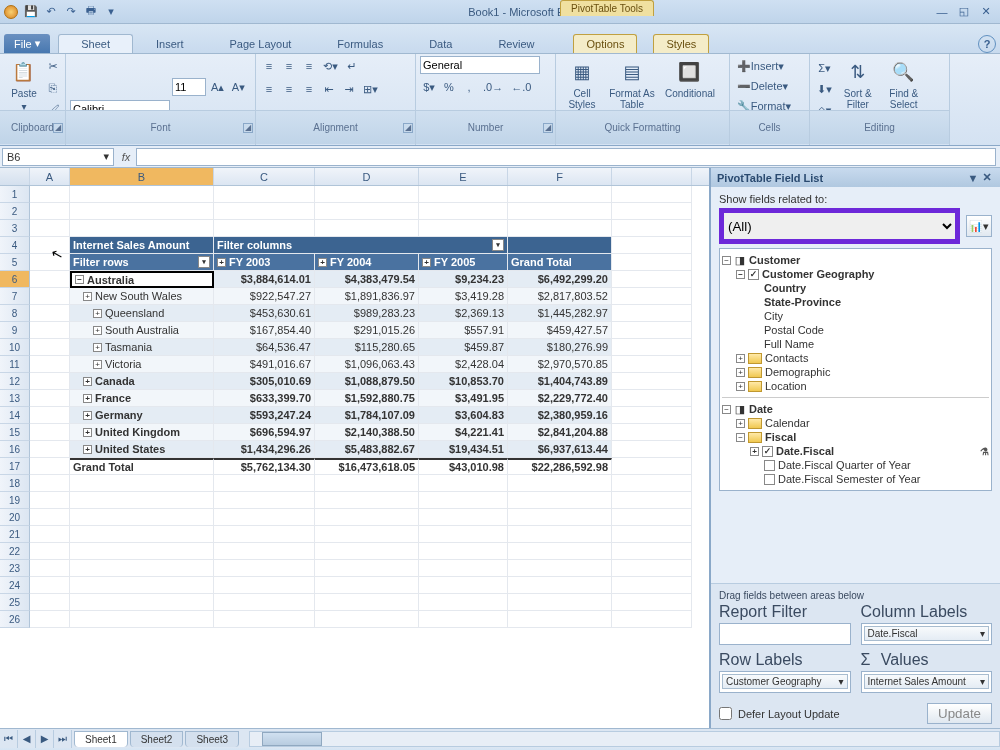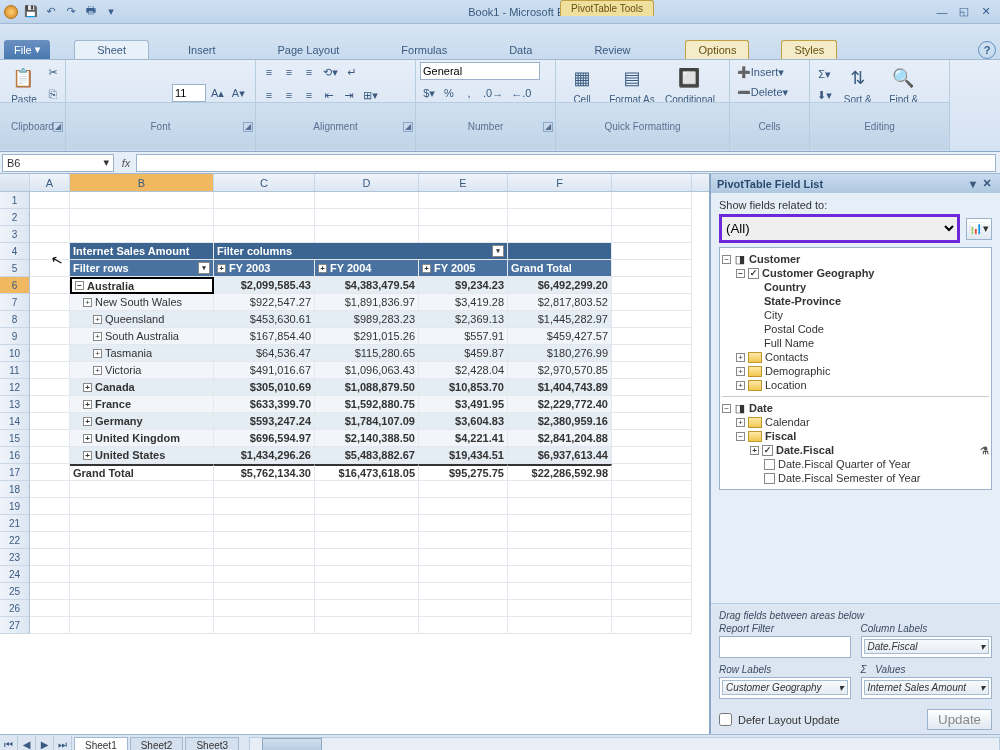--- a/index.html
+++ b/index.html
@@ -10,31 +10,31 @@
 .office-btn { width: 14px; height: 14px; border-radius: 50%; background: radial-gradient(#f8d070,#d88020); margin-right: 4px; border:1px solid #b07010;}
 .titlebar .qat { display: flex; gap: 2px; align-items:center;}
 .titlebar .qat span { width:16px; height:16px; display:inline-flex; align-items:center; justify-content:center; color:#3a6090;}
 .titlebar .title { flex:1; text-align:center; font-size:11px; color:#3a5a80;}
 .titlebar .title .docname { font-weight:normal;}
 .titlebar .contexttab { position:absolute; left:560px; top:0; background:#f0e0a0; border:1px solid #c0a040; border-bottom:none; padding:2px 10px; font-size:10px; color:#6a5010; border-radius:3px 3px 0 0;}
 .winbtns { display:flex; gap:2px; }
 .winbtns span { width:20px; height:16px; display:inline-flex; align-items:center; justify-content:center; color:#3a6090; border:1px solid transparent;}
 
 
-.menurow { height:36px; background:linear-gradient(#d8e6f4,#c8daee); display:flex; align-items:flex-end; padding:0 4px; border-bottom:1px solid #a0b8d0; gap:16px;}
+.menurow { height:30px; background:linear-gradient(#d8e6f4,#c8daee); display:flex; align-items:flex-end; padding:0 4px; border-bottom:1px solid #a0b8d0; gap:0;}
 .menurow .filebtn { background:linear-gradient(#6a90c0,#4878b0); color:#fff; padding:3px 10px; border-radius:3px 3px 0 0; margin-right:8px; display:flex; align-items:center; gap:3px;}
 .menurow .tab { padding:3px 22px; color:#3a5a80; cursor:pointer; border:1px solid transparent; border-bottom:none;}
 .menurow .tab.active { background:#e8f0fa; border-color:#a0b8d0; border-radius:3px 3px 0 0;}
 .menurow .ctx { margin-left:16px; padding:3px 12px; color:#6a5010; background:#f4ecc8; border:1px solid #c0a040; border-bottom:none; border-radius:3px 3px 0 0;}
 .menurow .help { margin-left:auto; color:#3a6090; width:18px; height:18px; border:1px solid #6090c0; border-radius:50%; display:flex; align-items:center; justify-content:center; font-weight:bold;}
 
 
 .ribbon { height:92px; background:linear-gradient(#e6eef8,#d4e2f2); border-bottom:1px solid #8aa8c8; display:flex;}
 .group { border-right:1px solid #b8cce0; padding:2px 4px 0 4px; display:flex; flex-direction:column; position:relative;}
-.group .glabel { position:absolute; bottom:1px; left:0; right:0; text-align:center; font-size:10px; color:#5a7090; background:linear-gradient(#d0e0f0,#c0d4e8); border-top:1px solid #b8cce0; padding:18px 0; display:flex; justify-content:center; align-items:center;}
+.group .glabel { position:absolute; bottom:1px; left:0; right:0; text-align:center; font-size:10px; color:#5a7090; background:linear-gradient(#d0e0f0,#c0d4e8); border-top:1px solid #b8cce0; padding:11px 0; display:flex; justify-content:center; align-items:center;}
 .group .glabel .dlg { position:absolute; right:2px; width:10px; height:10px; border:1px solid #8aa8c8; font-size:8px; line-height:8px; color:#5a7090;}
 .grow { display:flex; align-items:center; gap:2px;}
 .rbtn { border:1px solid transparent; padding:1px 2px; border-radius:2px; display:inline-flex; align-items:center; justify-content:center; min-width:18px; height:20px; color:#3a5a80;}
 .bigbtn { display:flex; flex-direction:column; align-items:center; justify-content:flex-start; width:40px; padding:2px 2px 14px 2px; font-size:10px; color:#3a5a80; text-align:center; gap:2px;}
 .bigbtn .bicon { width:28px; height:28px; border-radius:3px; display:flex; align-items:center; justify-content:center; font-size:18px;}
 .combo { height:18px; border:1px solid #9ab2cc; background:#fff; font-size:11px; padding:0 2px;}
 
 
 .fxrow { height:22px; background:#e6eef8; border-bottom:1px solid #a0b8d0; display:flex; align-items:center;}
 .namebox { width:112px; border:1px solid #9ab2cc; background:#fff; height:18px; margin:0 2px; display:flex; align-items:center; padding:0 4px; justify-content:space-between;}
@@ -75,38 +75,38 @@
 
 .cursor { position:absolute; left:51px; top:60px; font-size:14px; color:#000; pointer-events:none; transform:rotate(-15deg);}
 
 
 .fieldpane { width:290px; background:#e6eef8; display:flex; flex-direction:column; border-left:1px solid #8aa8c8;}
 .fp-title { background:linear-gradient(#c8daee,#b0c8e0); padding:3px 6px; font-weight:bold; color:#2a4a70; display:flex; align-items:center;}
 .fp-title .dd { margin-left:auto; width:14px; text-align:center; color:#3a5a80;}
 .fp-title .xb { width:14px; text-align:center; color:#3a5a80;}
 .fp-body { padding:6px 8px; flex:1; overflow:auto; background:#e6eef8;}
 .fp-row { display:flex; align-items:center; margin-bottom:4px;}
-.fp-row select { flex:1; height:29px; border:3px solid #6d28d9;}
+.fp-row select { flex:1; height:36px; border:5px solid #6d28d9;}
 .fp-row .layoutbtn { width:26px; height:22px; border:1px solid #9ab2cc; margin-left:6px; background:linear-gradient(#fff,#e0e8f0); display:flex; align-items:center; justify-content:center;}
 .tree { background:#fff; border:1px solid #9ab2cc; padding:4px 2px; font-size:11px; max-height:280px; overflow:auto;}
 .tn { display:flex; align-items:center; padding:1px 0;}
 .tn .tw { display:inline-block;}
 .tn .tgl { width:9px; height:9px; border:1px solid #888; display:inline-flex; align-items:center; justify-content:center; font-size:8px; margin-right:3px; background:#fff;}
 .tn .chk { width:11px; height:11px; border:1px solid #888; margin-right:3px; display:inline-flex; align-items:center; justify-content:center; font-size:9px; background:#fff;}
 .tn .fld { width:14px; height:11px; background:linear-gradient(#ffe9a8,#f0c850); border:1px solid #c09830; margin-right:3px;}
 .tn .dim { width:12px; height:12px; display:inline-flex; align-items:center; justify-content:center; margin-right:3px;}
 .tn.boldn { font-weight:bold;}
 .funnel { margin-left:auto; color:#555; font-size:10px;}
 .tree hr { border:none; border-top:1px solid #ccc; margin:4px 0;}
 
-.areas { padding:6px 8px; background:#dce6f2; border-top:1px solid #b8cce0;font-style:italic;}
+.areas { padding:6px 8px; background:#dce6f2; border-top:1px solid #b8cce0;}
 .areas .alabel { font-size:10px; color:#3a4a60; margin-bottom:2px;}
 .areagrid { display:grid; grid-template-columns:1fr 1fr; gap:6px 10px;}
 .areabox { }
-.areabox .ahdr { font-size:10px; color:#3a4a60; margin-bottom:2px; display:flex; align-items:center; gap:3px;}
+.areabox .ahdr { font-size:16px; color:#3a4a60; margin-bottom:2px; display:flex; align-items:center; gap:3px;}
 .areabox .awell { background:#fff; border:1px solid #9ab2cc; min-height:22px; padding:2px;}
 .areabox .awell .chip { background:linear-gradient(#f8fafc,#e4ecf4); border:1px solid #a8bccf; padding:1px 3px; display:flex; align-items:center; font-size:10px;}
 .areabox .awell .chip .cdd { margin-left:auto;}
 .deferrow { display:flex; align-items:center; padding:4px 8px; gap:6px; background:#dce6f2;}
 .deferrow button { margin-left:auto; padding:2px 10px; border:1px solid #9ab2cc; background:linear-gradient(#fff,#e0e8f0); color:#888;}
 
 
 .sheetrow { height:20px; background:#dce6f2; border-top:1px solid #a0b8d0; display:flex; align-items:center; font-size:10px;}
 .sheetrow .navbtn { width:18px; height:18px; display:flex; align-items:center; justify-content:center; color:#3a5a80; border-right:1px solid #b8cce0;}
 .sheetrow .stab { padding:2px 10px; background:#fff; border:1px solid #a0b8d0; border-bottom:none; margin-left:2px; border-radius:0 0 4px 4px;}
@@ -350,21 +350,21 @@
           <div class="cell cC pvhdr2"><span class="expbtn">+</span>FY 2003</div>
           <div class="cell cD pvhdr2"><span class="expbtn">+</span>FY 2004</div>
           <div class="cell cE pvhdr2"><span class="expbtn">+</span>FY 2005</div>
           <div class="cell cF pvhdr2 bold">Grand Total</div>
           <div class="cell cG"></div>
         </div>
         <div class="row">
           <div class="rh sel">6</div>
           <div class="cell cA"></div>
           <div class="cell cB pvrow activecell bold"><span style="display:inline-block;width:0px"></span><span class="expbtn">−</span>Australia</div>
-          <div class="cell cC money pvrow bold">$2,099,585.43</div>
+          <div class="cell cC money pvrow bold">$3,884,614.01</div>
           <div class="cell cD money pvrow bold">$4,383,479.54</div>
           <div class="cell cE money pvrow bold">$9,234.23</div>
           <div class="cell cF money pvrow bold">$6,492,299.20</div>
           <div class="cell cG"></div>
         </div>
         <div class="row">
           <div class="rh">7</div>
           <div class="cell cA"></div>
           <div class="cell cB pvrow2"><span style="display:inline-block;width:10px"></span><span class="expbtn">+</span>New South Wales</div>
           <div class="cell cC money pvrow2">$922,547.27</div>
@@ -462,21 +462,21 @@
           <div class="cell cE money pvrow bold">$19,434.51</div>
           <div class="cell cF money pvrow bold">$6,937,613.44</div>
           <div class="cell cG"></div>
         </div>
         <div class="row">
           <div class="rh">17</div>
           <div class="cell cA"></div>
           <div class="cell cB bold gtotal-top">Grand Total</div>
           <div class="cell cC money bold gtotal-top">$5,762,134.30</div>
           <div class="cell cD money bold gtotal-top">$16,473,618.05</div>
-          <div class="cell cE money bold gtotal-top">$95,275.75</div>
+          <div class="cell cE money bold gtotal-top">$43,010.98</div>
           <div class="cell cF money bold gtotal-top">$22,286,592.98</div>
           <div class="cell cG"></div>
         </div>
         <div class="row">
           <div class="rh">18</div>
           <div class="cell cA"></div>
           <div class="cell cB"></div>
           <div class="cell cC"></div>
           <div class="cell cD"></div>
           <div class="cell cE"></div>
@@ -487,20 +487,30 @@
           <div class="rh">19</div>
           <div class="cell cA"></div>
           <div class="cell cB"></div>
           <div class="cell cC"></div>
           <div class="cell cD"></div>
           <div class="cell cE"></div>
           <div class="cell cF"></div>
           <div class="cell cG"></div>
         </div>
         <div class="row">
+          <div class="rh">20</div>
+          <div class="cell cA"></div>
+          <div class="cell cB"></div>
+          <div class="cell cC"></div>
+          <div class="cell cD"></div>
+          <div class="cell cE"></div>
+          <div class="cell cF"></div>
+          <div class="cell cG"></div>
+        </div>
+        <div class="row">
           <div class="rh">21</div>
           <div class="cell cA"></div>
           <div class="cell cB"></div>
           <div class="cell cC"></div>
           <div class="cell cD"></div>
           <div class="cell cE"></div>
           <div class="cell cF"></div>
           <div class="cell cG"></div>
         </div>
         <div class="row">
@@ -538,30 +548,20 @@
           <div class="cell cA"></div>
           <div class="cell cB"></div>
           <div class="cell cC"></div>
           <div class="cell cD"></div>
           <div class="cell cE"></div>
           <div class="cell cF"></div>
           <div class="cell cG"></div>
         </div>
         <div class="row">
           <div class="rh">26</div>
-          <div class="cell cA"></div>
-          <div class="cell cB"></div>
-          <div class="cell cC"></div>
-          <div class="cell cD"></div>
-          <div class="cell cE"></div>
-          <div class="cell cF"></div>
-          <div class="cell cG"></div>
-        </div>
-        <div class="row">
-          <div class="rh">27</div>
           <div class="cell cA"></div>
           <div class="cell cB"></div>
           <div class="cell cC"></div>
           <div class="cell cD"></div>
           <div class="cell cE"></div>
           <div class="cell cF"></div>
           <div class="cell cG"></div>
         </div>
       </div>
   </div>

